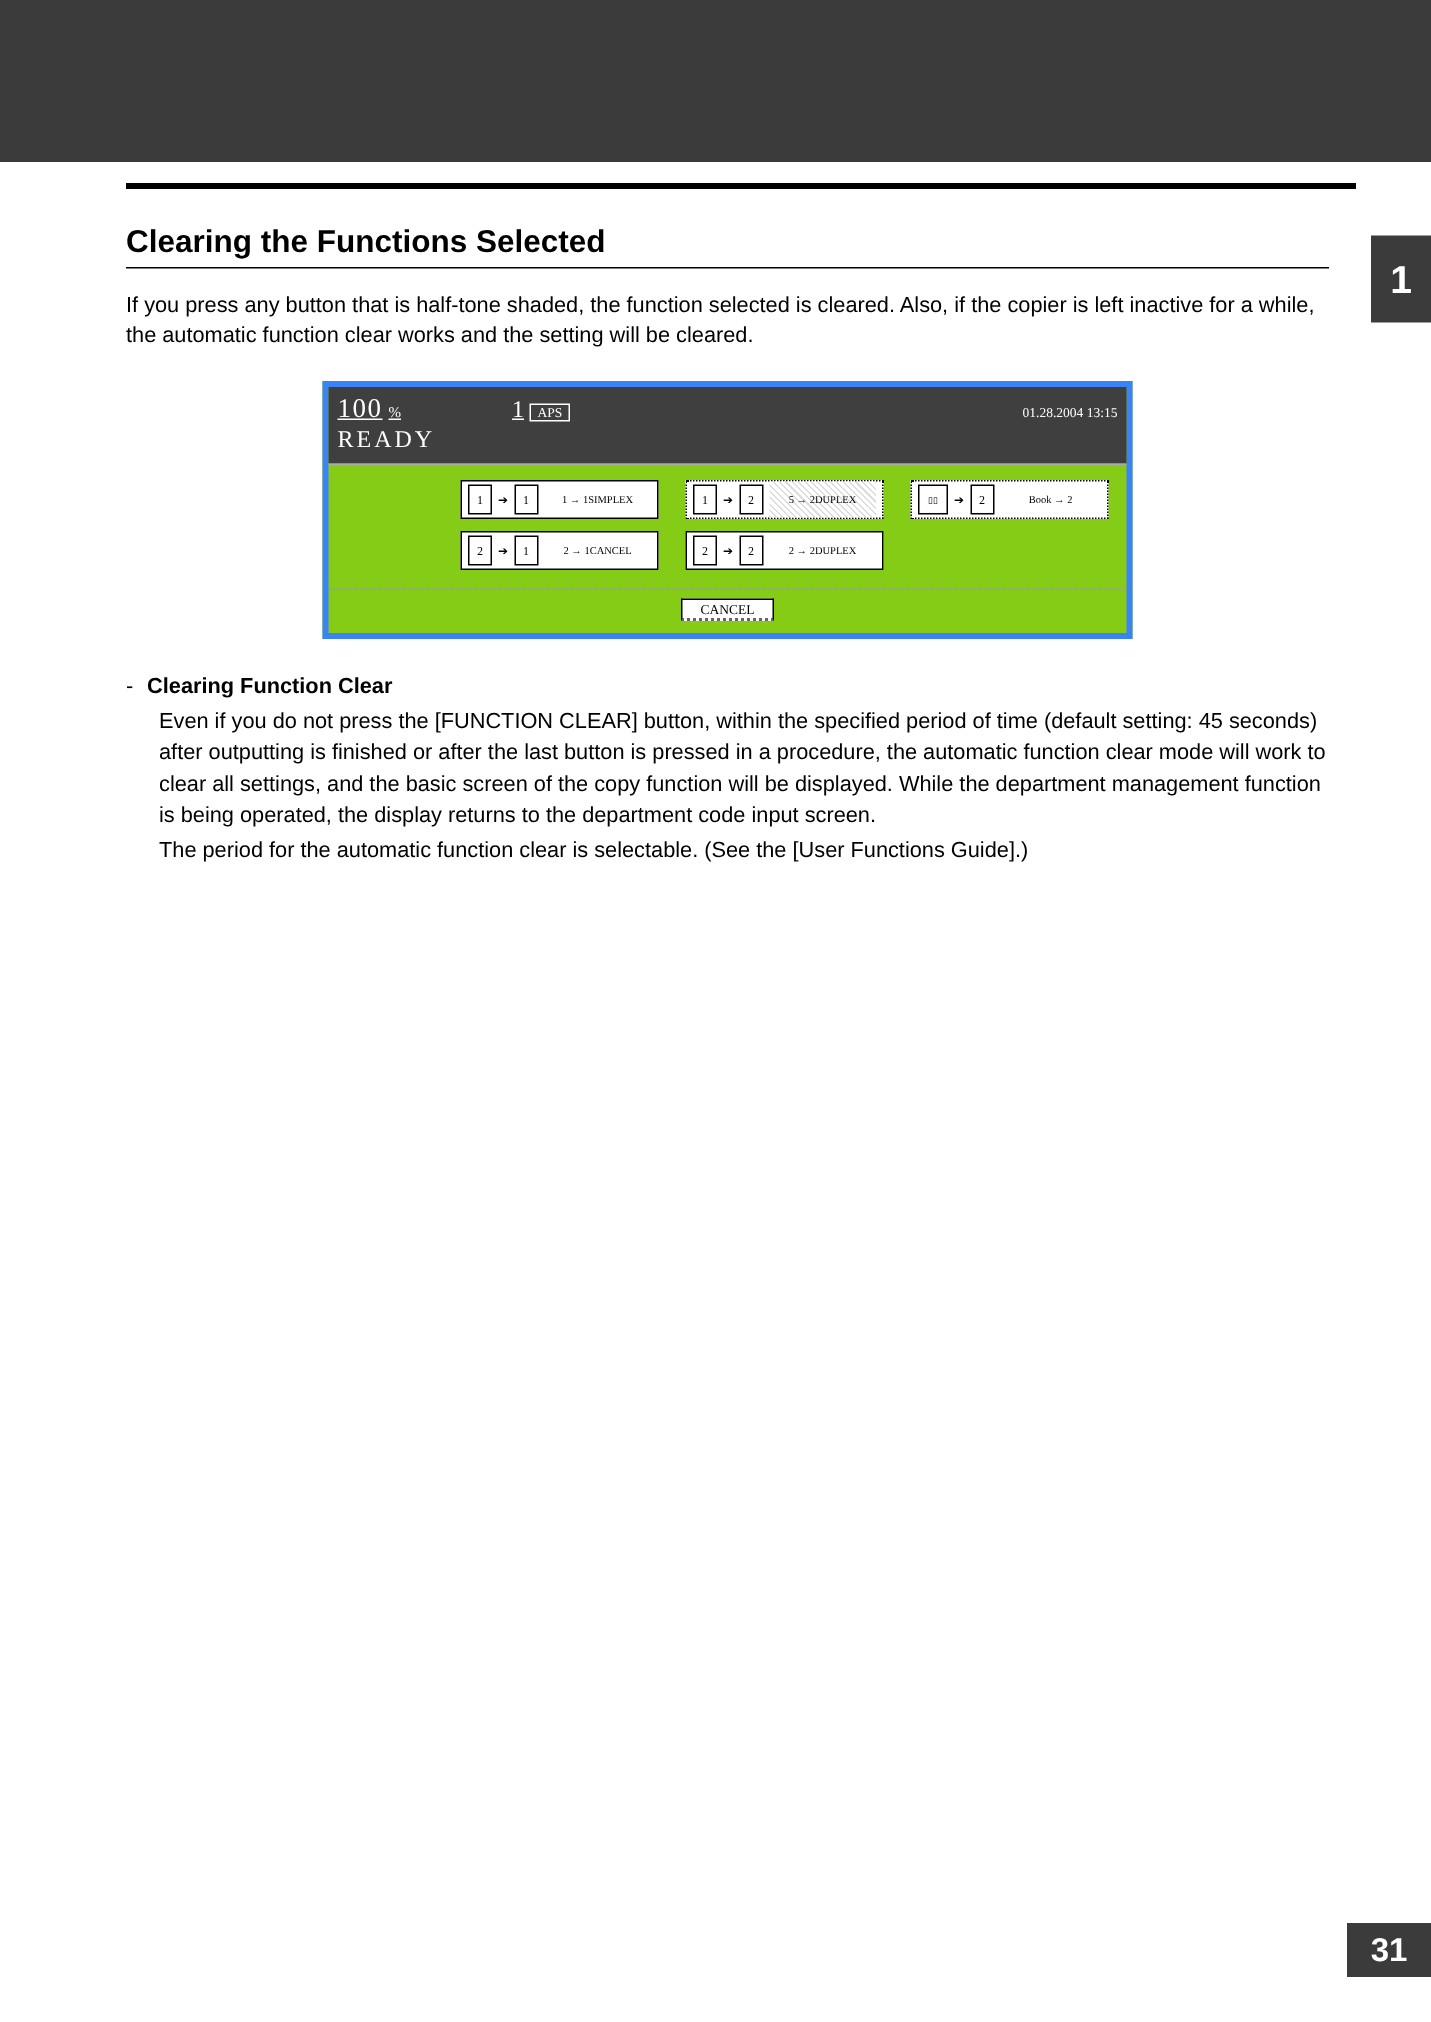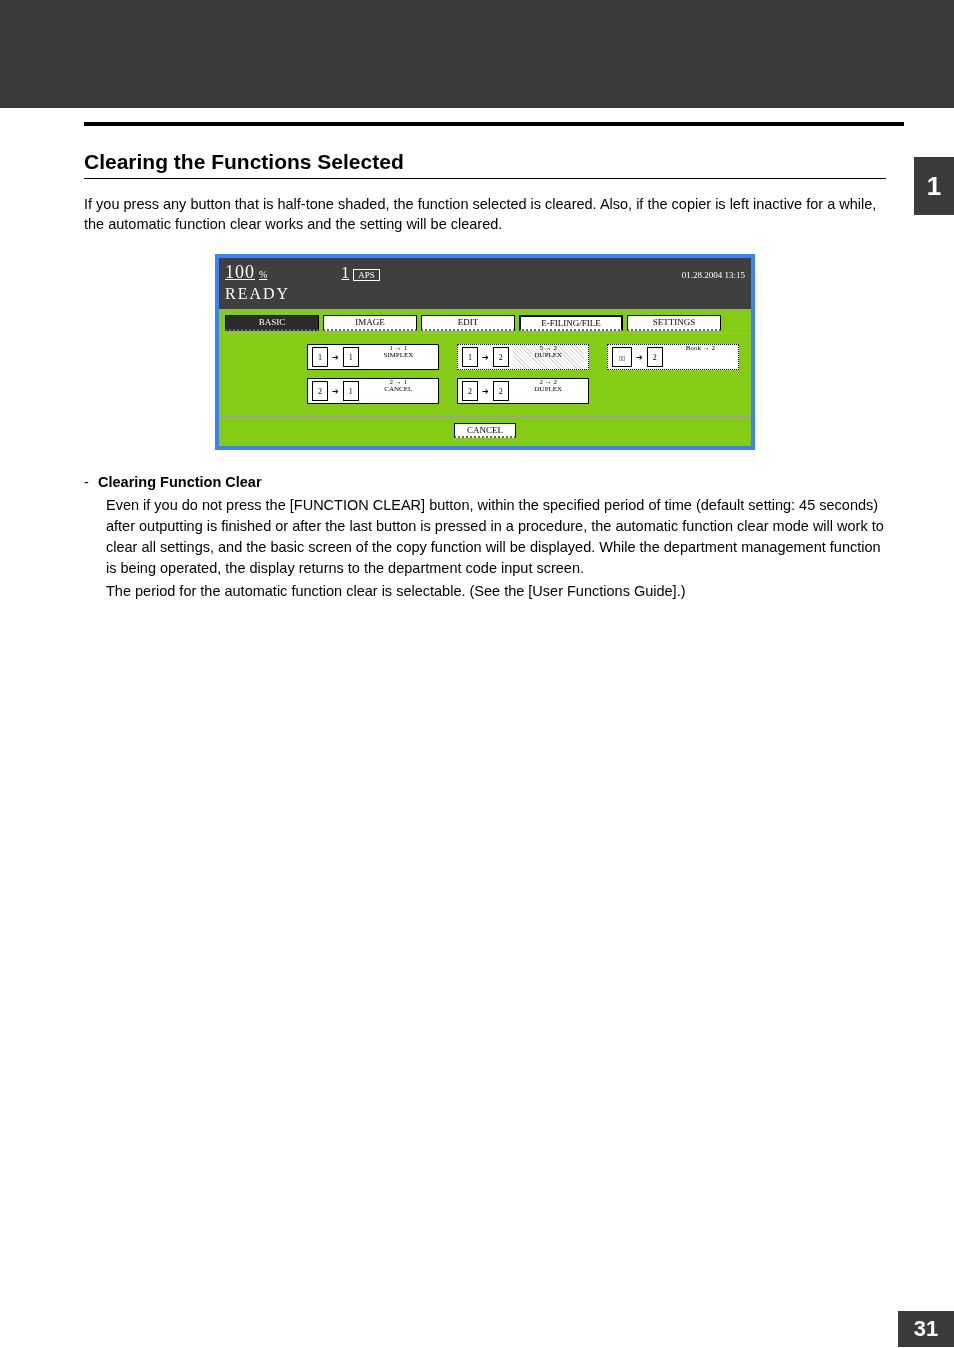--- a/index.html
+++ b/index.html
@@ -163,21 +163,21 @@
   }
   .mini-page {
     width: 14px; height: 18px; border:1px solid #000; display:flex; align-items:center; justify-content:center;
     font-size:8px; background:#fff;
   }
   .mini-page.two-up { width:18px; font-size:6px; display:flex; }
   .arrow { font-size:8px; }
   .opt-label-box {
     flex:1;
     height:100%;
-    display:flex; flex-direction:column; align-items:center; 
+    display:flex; flex-direction:row; align-items:center; justify-content:center;
     line-height:1;
     text-align:center;
   }
   .opt-label-box.plain { background:none; }
   .opt-label-top { font-size:7px; }
   .opt-label-bot { font-size:7px; }
   .panel-divider{
     border-top:1px dotted #999;
     margin:4px 0 0 0;
   }
@@ -208,21 +208,21 @@
     width:10px;
   }
   .bullet-head b{ font-weight:bold; }
   .bullet-body{
     margin:2px 0 0 22px;
   }
   
   .page-num-box{
     position:absolute;
     right:0;
-    bottom:1px;
+    bottom:30px;
     background:#3b3b3b;
     color:#fff;
     font-size:22px;
     font-weight:bold;
     width:56px;
     height:36px;
     display:flex;
     align-items:center;
     justify-content:center;
   }
@@ -250,27 +250,20 @@
               <span class="hdr-count-wrap">
                 <span class="hdr-count">1</span>
                 <span class="aps-chip">APS</span>
               </span>
             </div>
             <span>01.28.2004 13:15</span>
           </div>
           <div class="ready">READY</div>
         </div>
 
-        <div class="tabs">
-          <div class="tab active">BASIC</div>
-          <div class="tab">IMAGE</div>
-          <div class="tab">EDIT</div>
-          <div class="tab dbl">E-FILING/FILE</div>
-          <div class="tab">SETTINGS</div>
-        </div>
 
         <div class="options-area">
           <div class="opt-row">
             <div class="opt-btn">
               <div class="mini-page">1</div>
               <span class="arrow">➔</span>
               <div class="mini-page">1</div>
               <div class="opt-label-box plain">
                 <span class="opt-label-top">1 → 1</span>
                 <span class="opt-label-bot">SIMPLEX</span>

